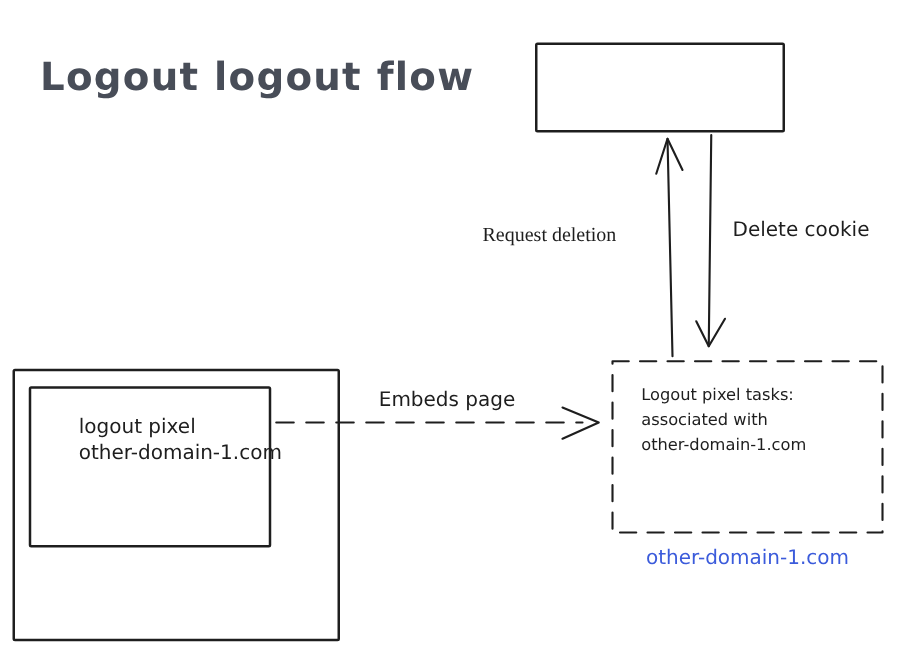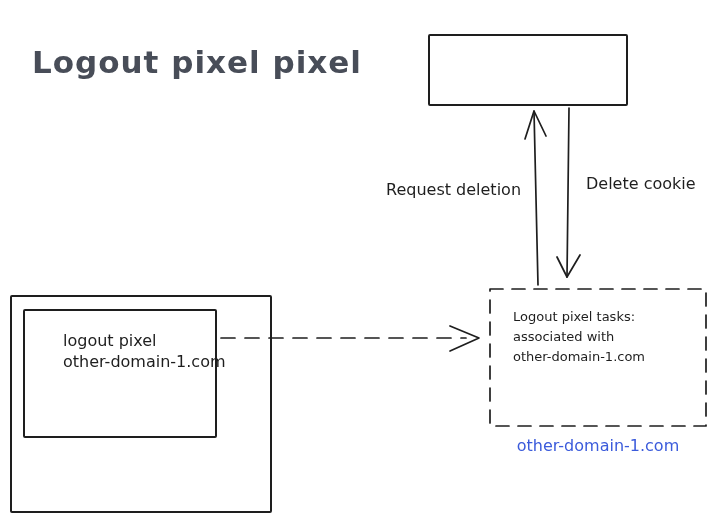--- a/index.html
+++ b/index.html
@@ -46,21 +46,21 @@
     border-radius: 2px;
   }
   .auth-box   { left: 428px; top: 34px;  width: 200px; height: 72px; }
   .outer-box  { left: 10px;  top: 295px; width: 262px; height: 218px; }
   .inner-box  { left: 23px;  top: 309px; width: 194px; height: 129px; background: #ffffff; }
   .auth-label {
     left: 428px; top: 7px; width: 200px;
     text-align: center;
   }
   .example-label { left: 20px; top: 268px; }
-  .request-label { left: 386px; top: 180px; }
+  .request-label { left: 386px; top: 180px; font-family: Liberation Serif, serif; }
   .delete-label  { left: 586px; top: 174px; }
   .embeds-label  { left: 303px; top: 310px; }
   .pixel-text {
     position: absolute;
     left: 40px;
     top: 330px;
     font-size: 16px;
     line-height: 21px;
     color: #1e1e1e;
     white-space: nowrap;
@@ -105,26 +105,27 @@
     </g>
 
     <g>
       <line class="stroke" x1="221" y1="338" x2="466" y2="338" stroke-dasharray="14 10"></line>
       <polyline class="stroke" points="450,326 479,338 450,351" stroke-width="2"></polyline>
     </g>
 
     <rect class="stroke" x="490" y="289" width="216" height="137" stroke-width="2" stroke-dasharray="13 9"></rect>
   </svg>
 
-  <div class="title">Logout pixel pixel</div>
+  <div class="title">Logout logout flow</div>
 
   <div class="rect auth-box"></div>
 
   <div class="lbl request-label">Request deletion</div>
   <div class="lbl delete-label">Delete cookie</div>
+  <div class="lbl embeds-label">Embeds page</div>
 
   <div class="rect outer-box"></div>
   <div class="rect inner-box"></div>
   <div class="pixel-text">
     <div>logout pixel</div>
     <div>other-domain-1.com</div>
   </div>
 
   <div class="tasks-text">
     <div>Logout pixel tasks:</div>

